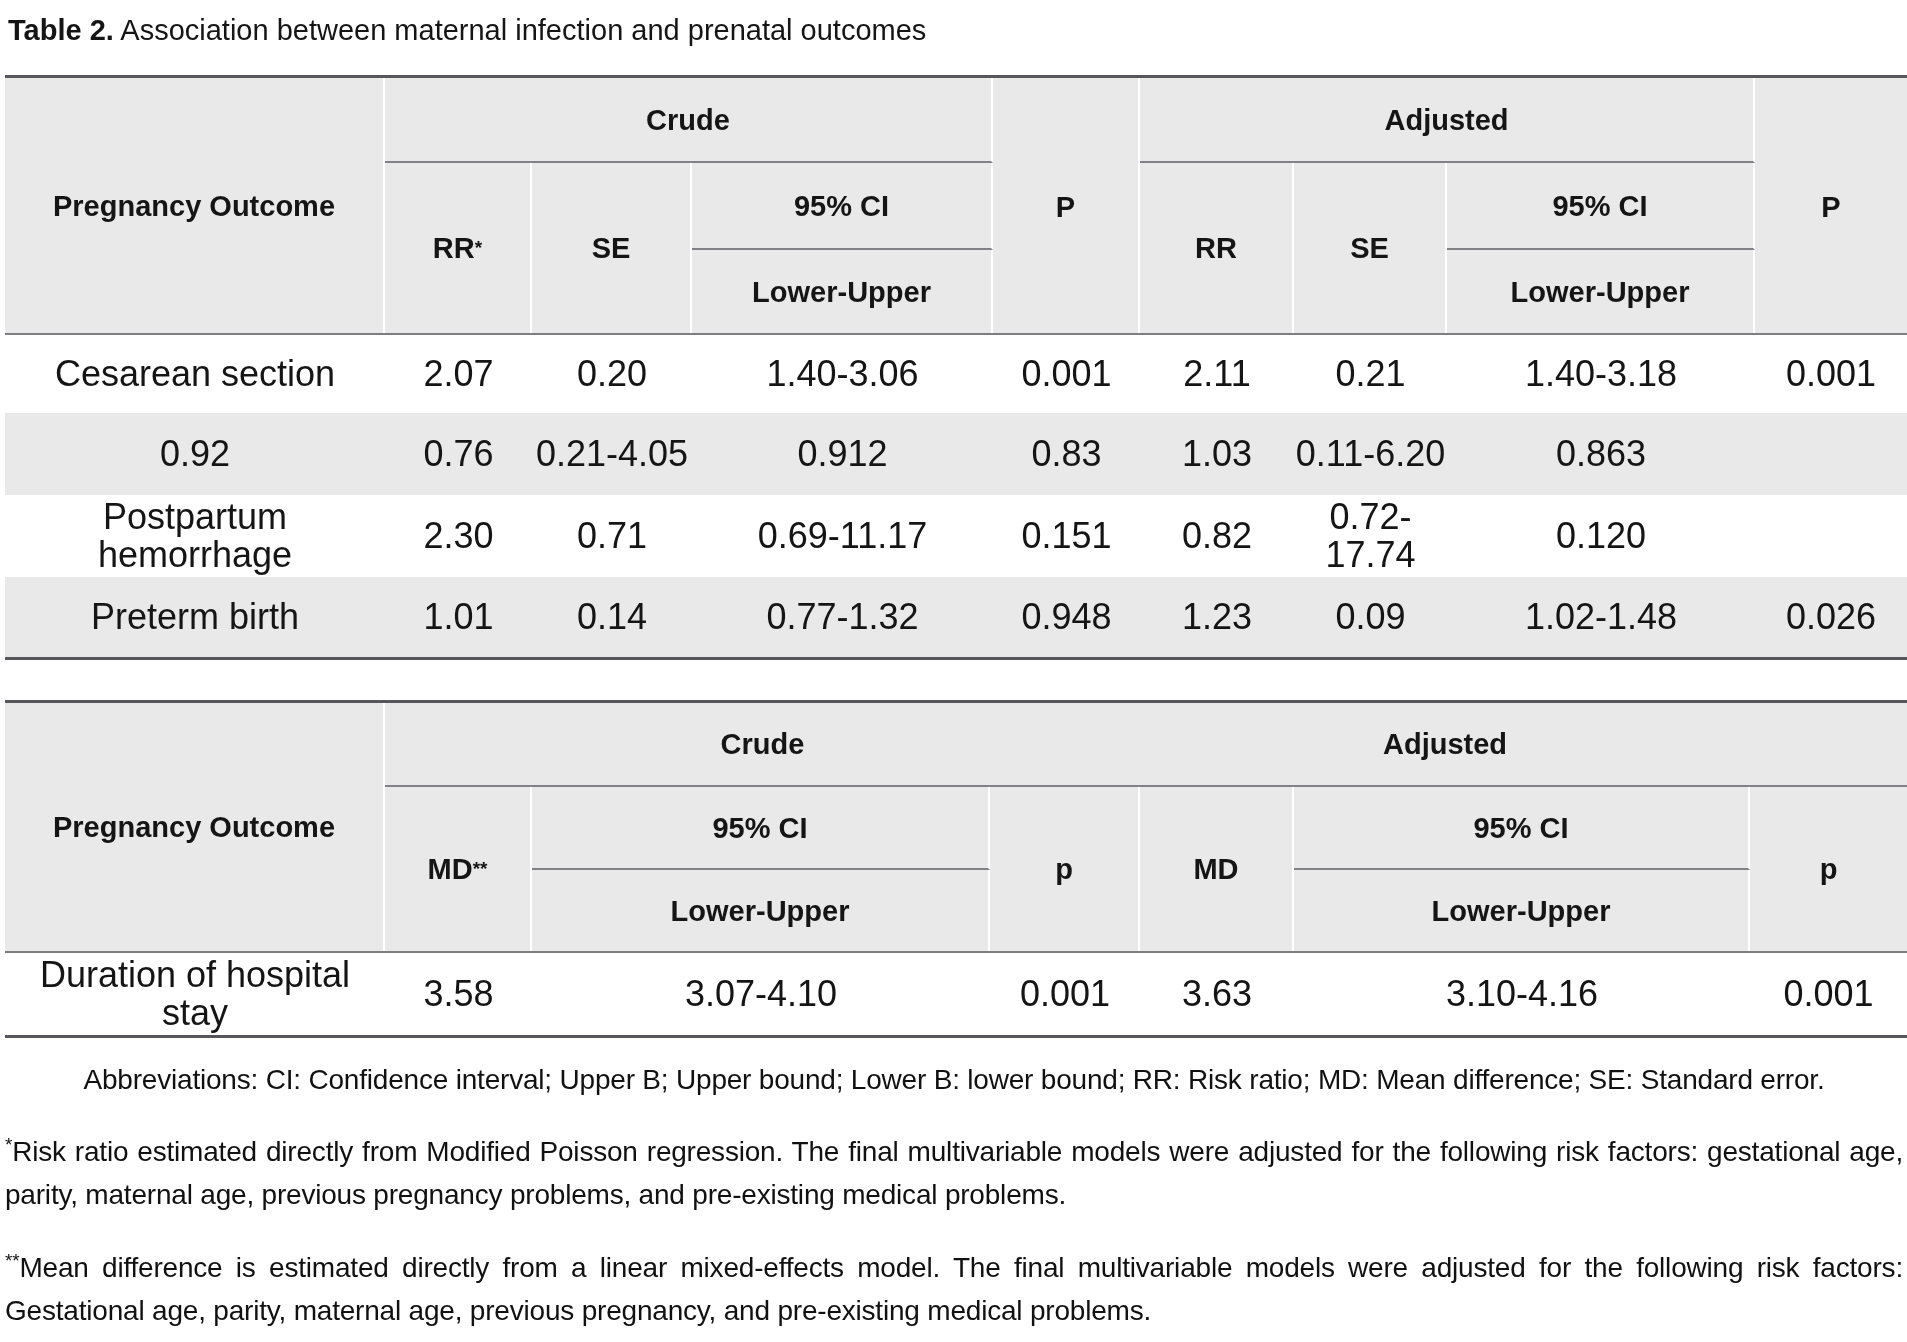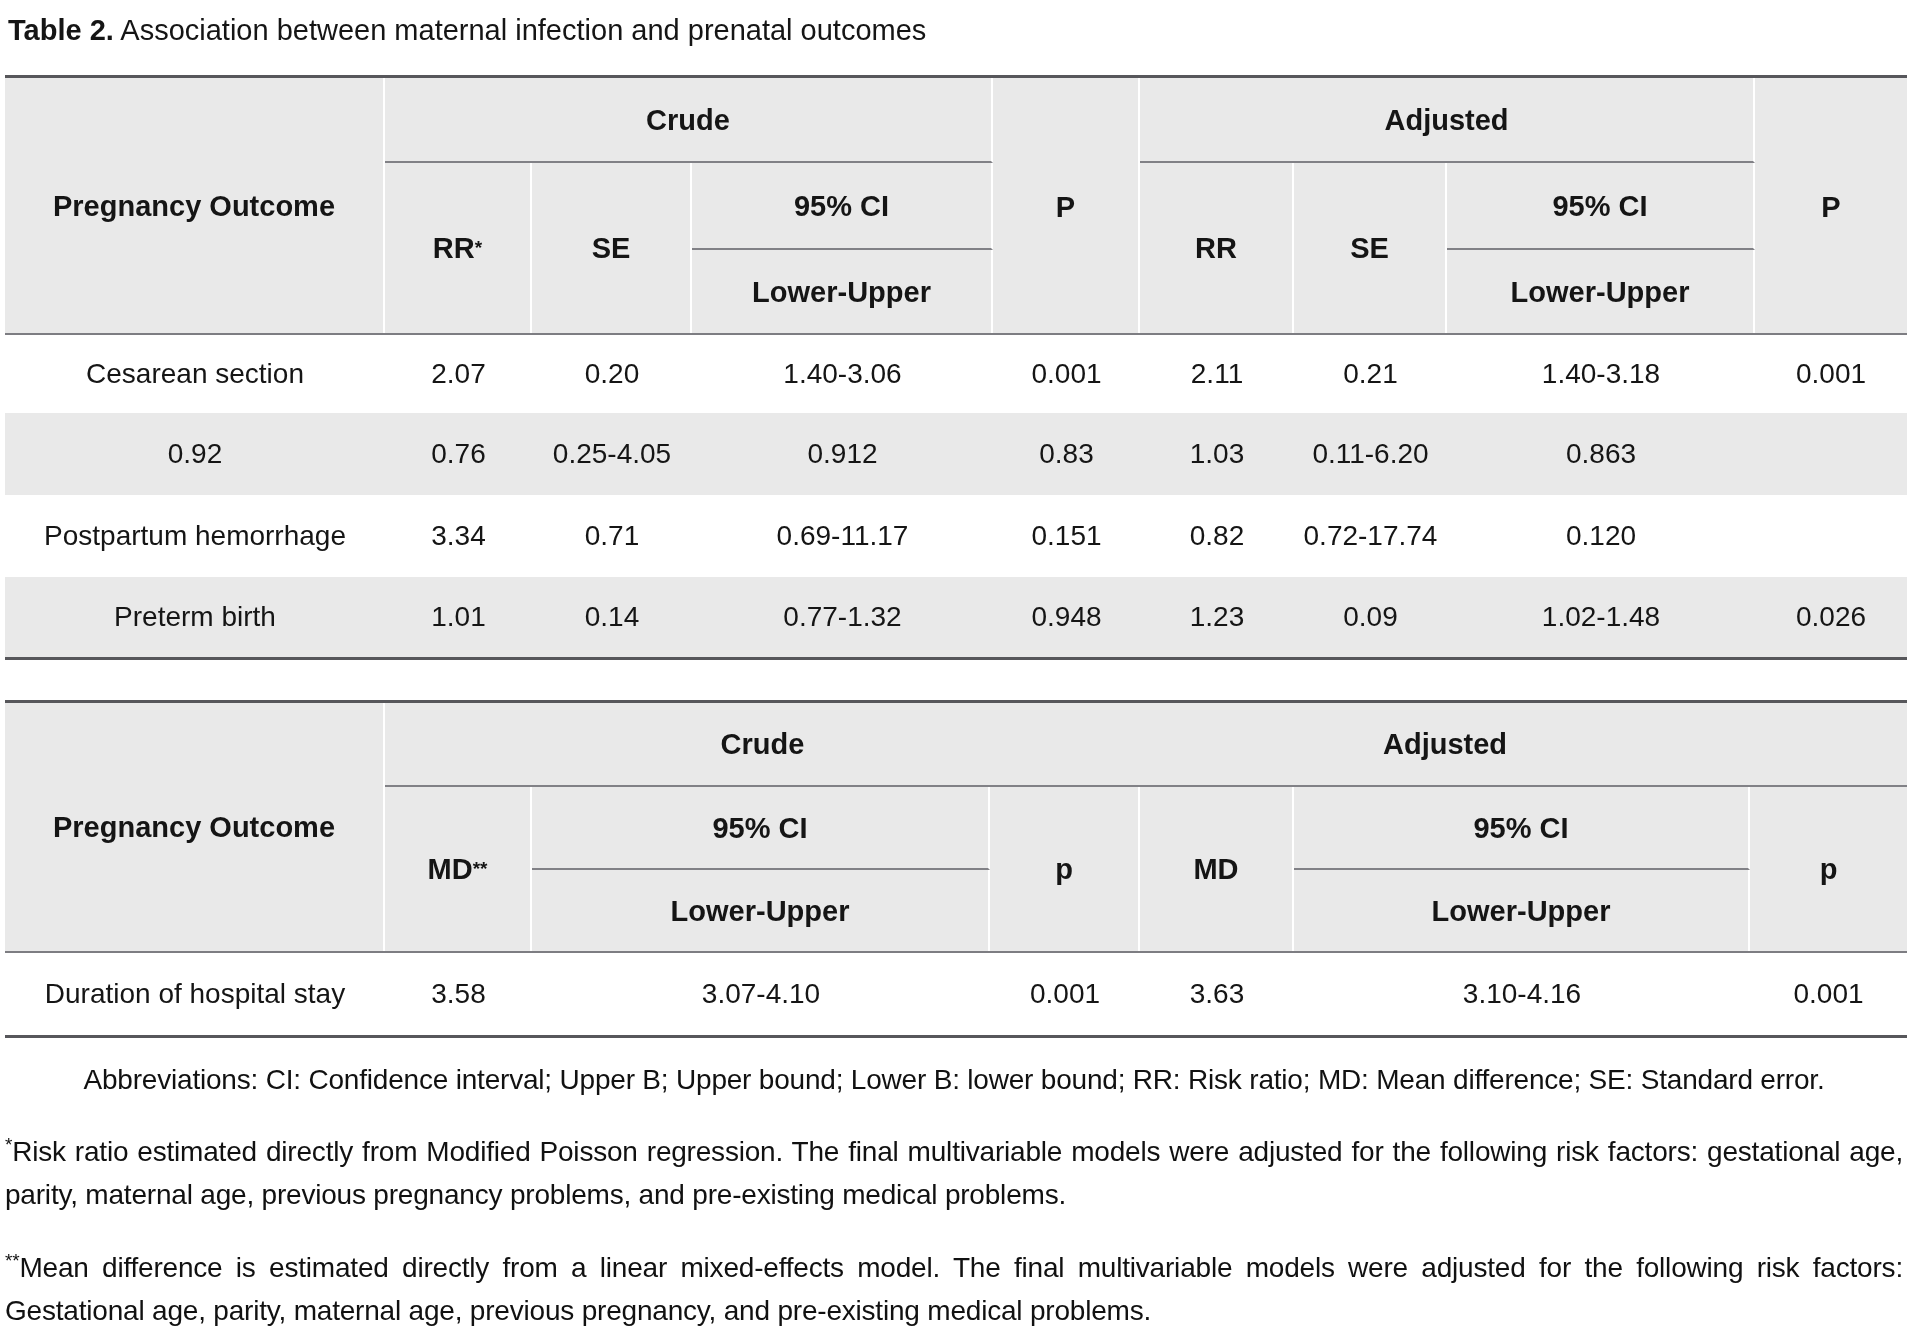--- a/index.html
+++ b/index.html
@@ -28,21 +28,21 @@
   }
   .hc.noR { border-right:none; }
   .ul { border-bottom:2px solid #818186; }
   sup.star { font-size:19px; vertical-align:super; line-height:0; }
 
   .tbody { border-bottom:3px solid #57575b; }
   .trow { display:grid; background:#ffffff; }
   .trow.alt { background:#e9e9e9; }
   .td {
     display:flex; align-items:center; justify-content:center; text-align:center;
-    font-size:28px; line-height:38px; box-sizing:border-box;
+    font-size:36px; line-height:38px; box-sizing:border-box;
   }
   .wrapcell { width:320px; }
 
   
   .groupspan { position:relative; }
   .gsub { position:absolute; top:0; height:100%; display:flex; align-items:center; justify-content:center;
           font-weight:bold; font-size:29px; }
   .gsub.crude2 { left:0; width:755px; }
   .gsub.adj2 { left:755px; width:610px; }
 
@@ -96,30 +96,30 @@
         <div class="td">1.40-3.06</div>
         <div class="td">0.001</div>
         <div class="td">2.11</div>
         <div class="td">0.21</div>
         <div class="td">1.40-3.18</div>
         <div class="td">0.001</div>
       </div>
       <div class="trow alt" style="height:82px;">
         <div class="td">0.92</div>
         <div class="td">0.76</div>
-        <div class="td">0.25-4.05</div>
+        <div class="td">0.21-4.05</div>
         <div class="td">0.912</div>
         <div class="td">0.83</div>
         <div class="td">1.03</div>
         <div class="td">0.11-6.20</div>
         <div class="td">0.863</div>
       </div>
       <div class="trow" style="height:82px;">
         <div class="td">Postpartum hemorrhage</div>
-        <div class="td">3.34</div>
+        <div class="td">2.30</div>
         <div class="td">0.71</div>
         <div class="td">0.69-11.17</div>
         <div class="td">0.151</div>
         <div class="td">0.82</div>
         <div class="td">0.72-17.74</div>
         <div class="td">0.120</div>
       </div>
       <div class="trow alt" style="height:80px;">
         <div class="td">Preterm birth</div>
         <div class="td">1.01</div>

